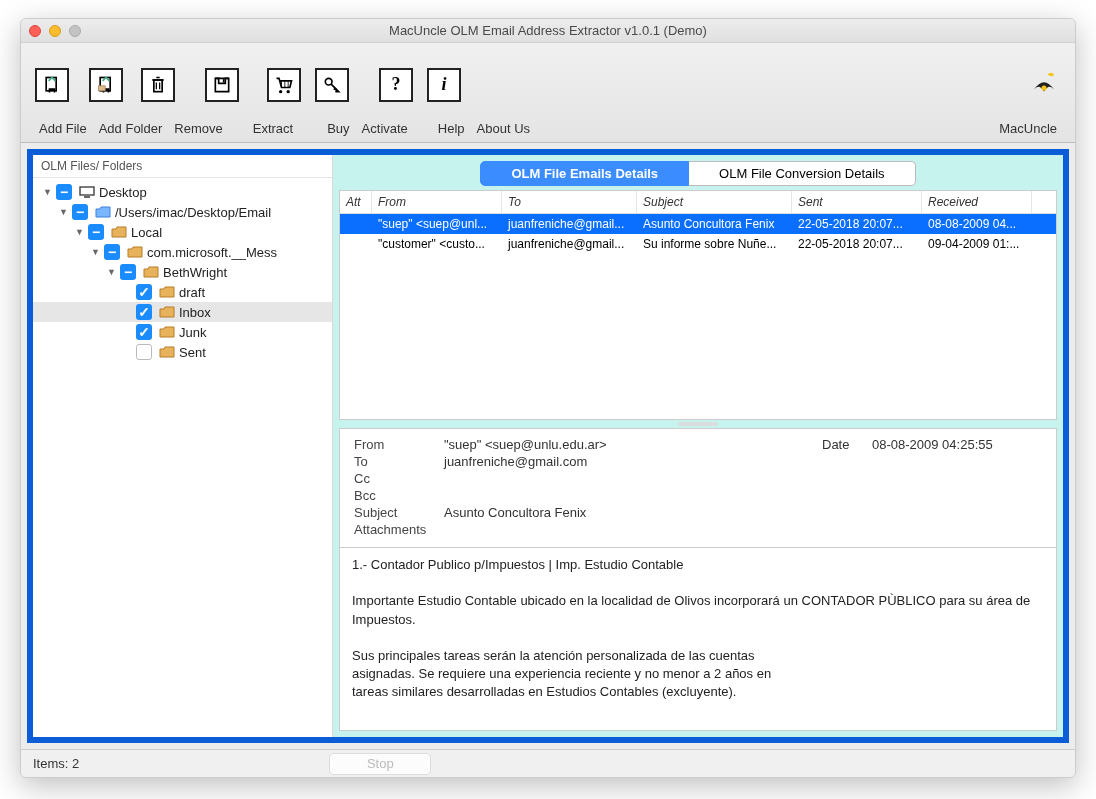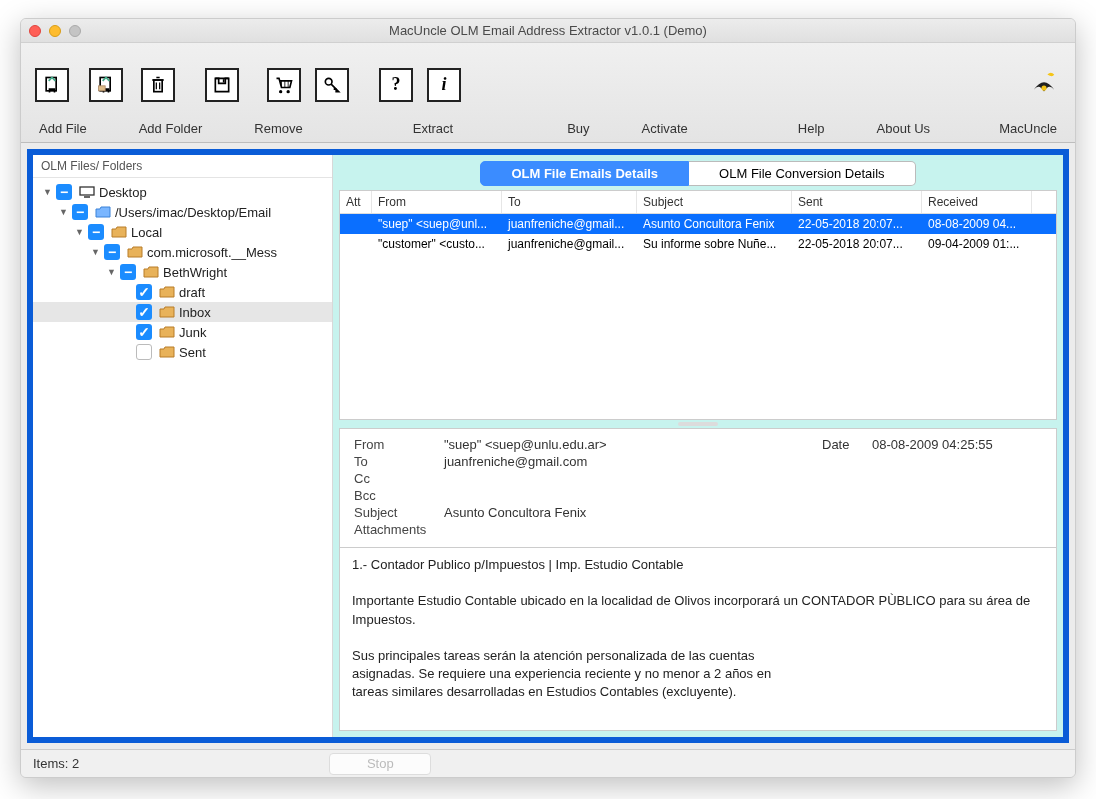--- a/index.html
+++ b/index.html
@@ -10,21 +10,21 @@
 .tl { width: 12px; height: 12px; border-radius: 50%; }
 .tl.red { background: #ff5f57; border: 0.5px solid #e0443e; }
 .tl.yel { background: #febc2e; border: 0.5px solid #d99d17; }
 .tl.grn { background: #c4c4c4; border: 0.5px solid #aaa; }
 .title { flex: 1; text-align: center; font-size: 13px; color: #4a4a4a; }
 .toolbar { height: 100px; background: linear-gradient(#f0f0f0,#e4e4e4); border-bottom: 1px solid #bdbdbd; display: flex; align-items: flex-end; padding: 0 10px 6px 10px; }
 .tool-icon { width: 34px; height: 34px; border: 2px solid #222; background: #fff; display: flex; align-items: center; justify-content: center; font-size: 18px; font-weight: bold; }
 .tool-icon svg { width: 20px; height: 20px; }
 .brand-icon { margin-left: auto; margin-bottom: 18px; }
 .brand-icon svg { width: 34px; height: 34px; }
-.toolbar-bottom { display: flex; align-items: flex-end; width: 100%; padding: 0 2px; gap: 40px; }
+.toolbar-bottom { display: flex; align-items: flex-end; width: 100%; padding: 0 2px; }
 .tlabel { font-size: 13px; color: #333; padding: 0 6px; white-space: nowrap; }
 .main { flex: 1; display: flex; background: #fff; border: 6px solid #0a5cd7; margin: 6px; overflow: hidden; }
 .sidebar { width: 300px; border-right: 1px solid #d8d8d8; display: flex; flex-direction: column; background: #fff; }
 .sidebar-header { padding: 4px 8px; font-size: 12px; color: #555; border-bottom: 1px solid #e4e4e4; }
 .tree { padding: 4px 0; overflow: auto; flex: 1; }
 .tree-row { display: flex; align-items: center; height: 20px; padding-left: 8px; white-space: nowrap; }
 .tree-row .arrow { width: 10px; font-size: 9px; color: #666; cursor: pointer; }
 .tree-row .toggle { width: 16px; height: 16px; border-radius: 3px; display: flex; align-items: center; justify-content: center; color: #fff; font-size: 14px; font-weight: bold; margin: 0 3px; }
 .toggle.minus { background: #1b8cff; }
 .toggle.check { background: #1b8cff; }
@@ -32,21 +32,21 @@
 .tree-row .ficon { width: 16px; margin: 0 4px; display: flex; align-items: center; justify-content: center; }
 .tree-row .label { font-size: 13px; color: #222; }
 .content { flex: 1; background: #c7f3ee; display: flex; flex-direction: column; padding: 6px; }
 .tabs { display: flex; justify-content: center; margin-bottom: 4px; }
 .tab { padding: 4px 30px; font-size: 13px; border: 1px solid #bbb; background: #fff; cursor: pointer; }
 .tab:first-child { border-radius: 5px 0 0 5px; }
 .tab:last-child { border-radius: 0 5px 5px 0; border-left: none; }
 .tab.active { background: #3b8cff; color: #fff; border-color: #3b8cff; font-weight: 600; }
 .email-table { background: #fff; border: 1px solid #ccc; height: 230px; overflow: hidden; }
 .thead { display: flex; border-bottom: 1px solid #ddd; background: #fff; }
-.th { padding: 4px 6px; font-size: 12px; color: #333; border-right: 1px solid #e6e6e6; overflow: hidden; text-overflow: ellipsis; white-space: nowrap; }
+.th { padding: 4px 6px; font-size: 12px; color: #333; border-right: 1px solid #e6e6e6; overflow: hidden; text-overflow: ellipsis; white-space: nowrap; font-style: italic; }
 .c-att { width: 32px; }
 .c-from { width: 130px; }
 .c-to { width: 135px; }
 .c-subj { width: 155px; }
 .c-sent { width: 130px; }
 .c-recv { width: 110px; }
 .trow { display: flex; height: 20px; align-items: center; }
 .td { padding: 2px 6px; font-size: 12px; overflow: hidden; text-overflow: ellipsis; white-space: nowrap; }
 .trow.selected { background: #0a6fff; color: #fff; }
 .splitter { height: 8px; display: flex; align-items: center; justify-content: center; }

